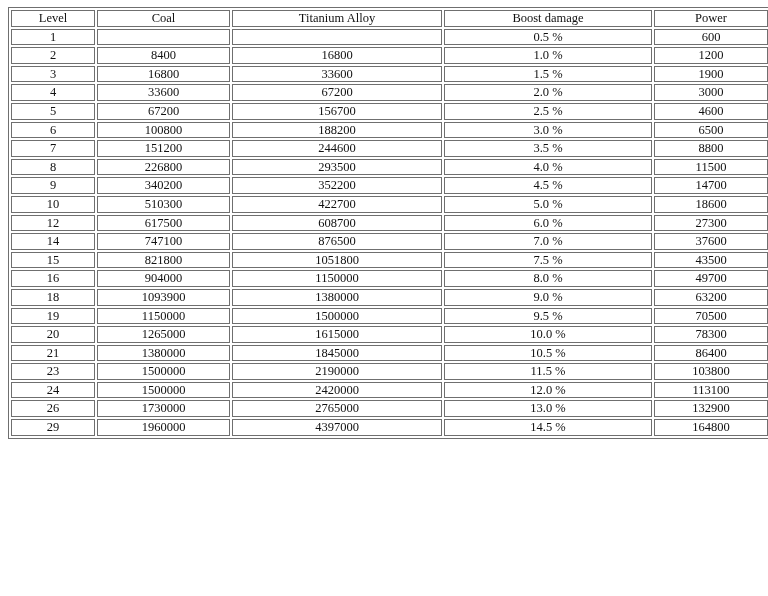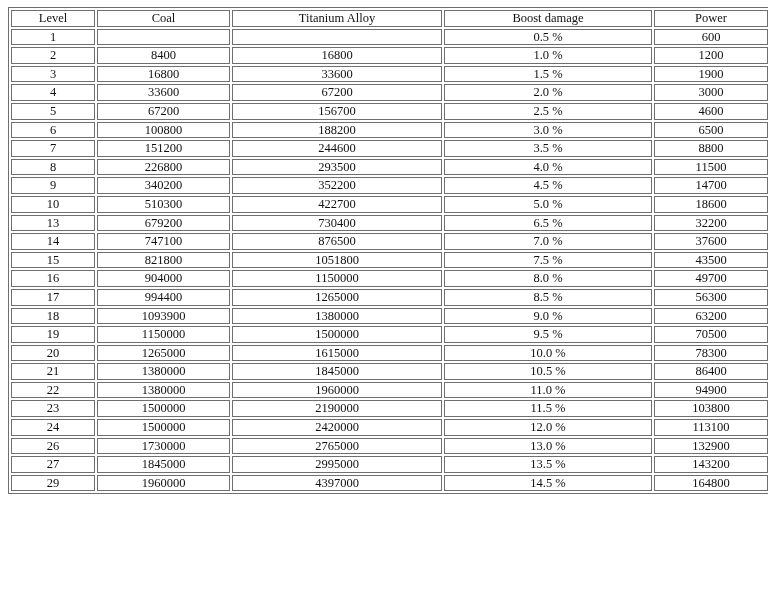--- a/index.html
+++ b/index.html
@@ -132,25 +132,25 @@
           <td>14700</td>
         </tr>
         <tr>
           <td>10</td>
           <td>510300</td>
           <td>422700</td>
           <td>5.0 %</td>
           <td>18600</td>
         </tr>
         <tr>
-          <td>13</td>
-          <td>679200</td>
-          <td>730400</td>
-          <td>6.5 %</td>
-          <td>32200</td>
+          <td>12</td>
+          <td>617500</td>
+          <td>608700</td>
+          <td>6.0 %</td>
+          <td>27300</td>
         </tr>
         <tr>
           <td>14</td>
           <td>747100</td>
           <td>876500</td>
           <td>7.0 %</td>
           <td>37600</td>
         </tr>
         <tr>
           <td>15</td>
@@ -160,27 +160,20 @@
           <td>43500</td>
         </tr>
         <tr>
           <td>16</td>
           <td>904000</td>
           <td>1150000</td>
           <td>8.0 %</td>
           <td>49700</td>
         </tr>
         <tr>
-          <td>17</td>
-          <td>994400</td>
-          <td>1265000</td>
-          <td>8.5 %</td>
-          <td>56300</td>
-        </tr>
-        <tr>
           <td>18</td>
           <td>1093900</td>
           <td>1380000</td>
           <td>9.0 %</td>
           <td>63200</td>
         </tr>
         <tr>
           <td>19</td>
           <td>1150000</td>
           <td>1500000</td>
@@ -195,27 +188,20 @@
           <td>78300</td>
         </tr>
         <tr>
           <td>21</td>
           <td>1380000</td>
           <td>1845000</td>
           <td>10.5 %</td>
           <td>86400</td>
         </tr>
         <tr>
-          <td>22</td>
-          <td>1380000</td>
-          <td>1960000</td>
-          <td>11.0 %</td>
-          <td>94900</td>
-        </tr>
-        <tr>
           <td>23</td>
           <td>1500000</td>
           <td>2190000</td>
           <td>11.5 %</td>
           <td>103800</td>
         </tr>
         <tr>
           <td>24</td>
           <td>1500000</td>
           <td>2420000</td>
@@ -223,27 +209,20 @@
           <td>113100</td>
         </tr>
         <tr>
           <td>26</td>
           <td>1730000</td>
           <td>2765000</td>
           <td>13.0 %</td>
           <td>132900</td>
         </tr>
         <tr>
-          <td>27</td>
-          <td>1845000</td>
-          <td>2995000</td>
-          <td>13.5 %</td>
-          <td>143200</td>
-        </tr>
-        <tr>
           <td>29</td>
           <td>1960000</td>
           <td>4397000</td>
           <td>14.5 %</td>
           <td>164800</td>
         </tr>
       </tbody>
   </table>
 </div>
 

